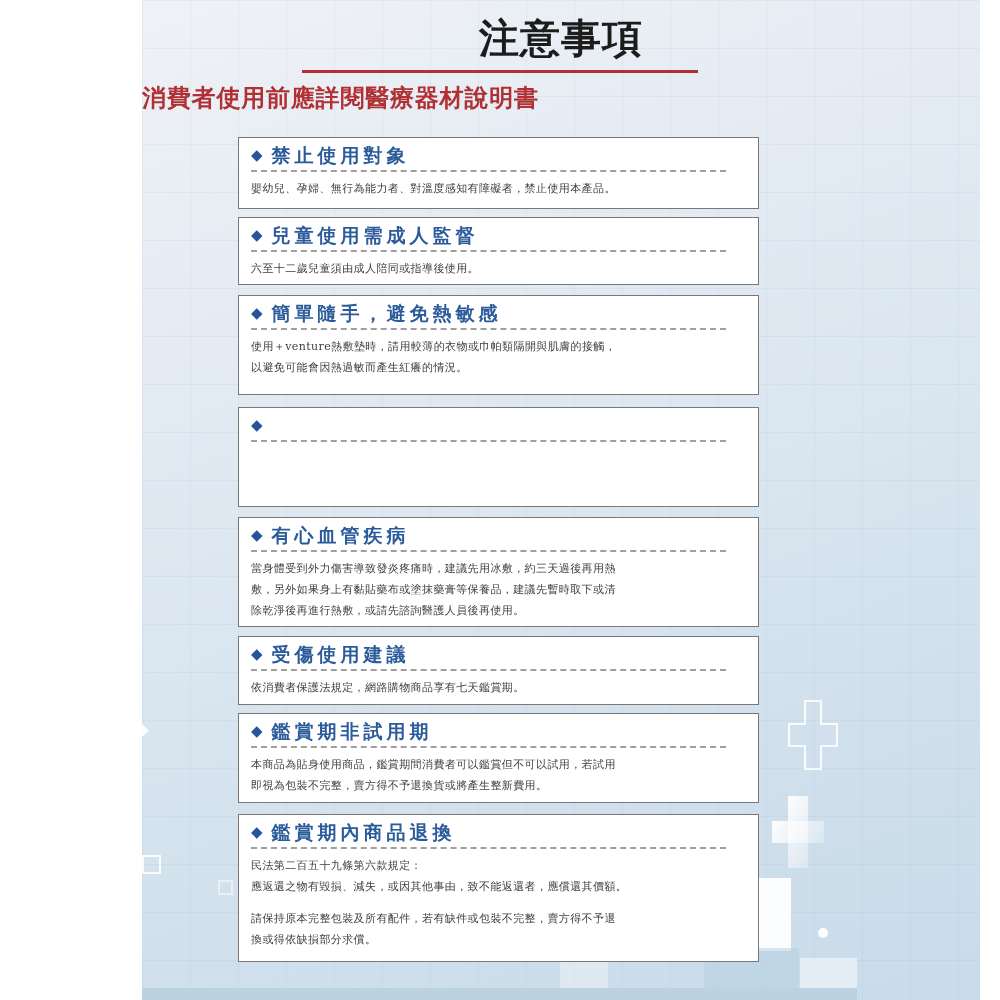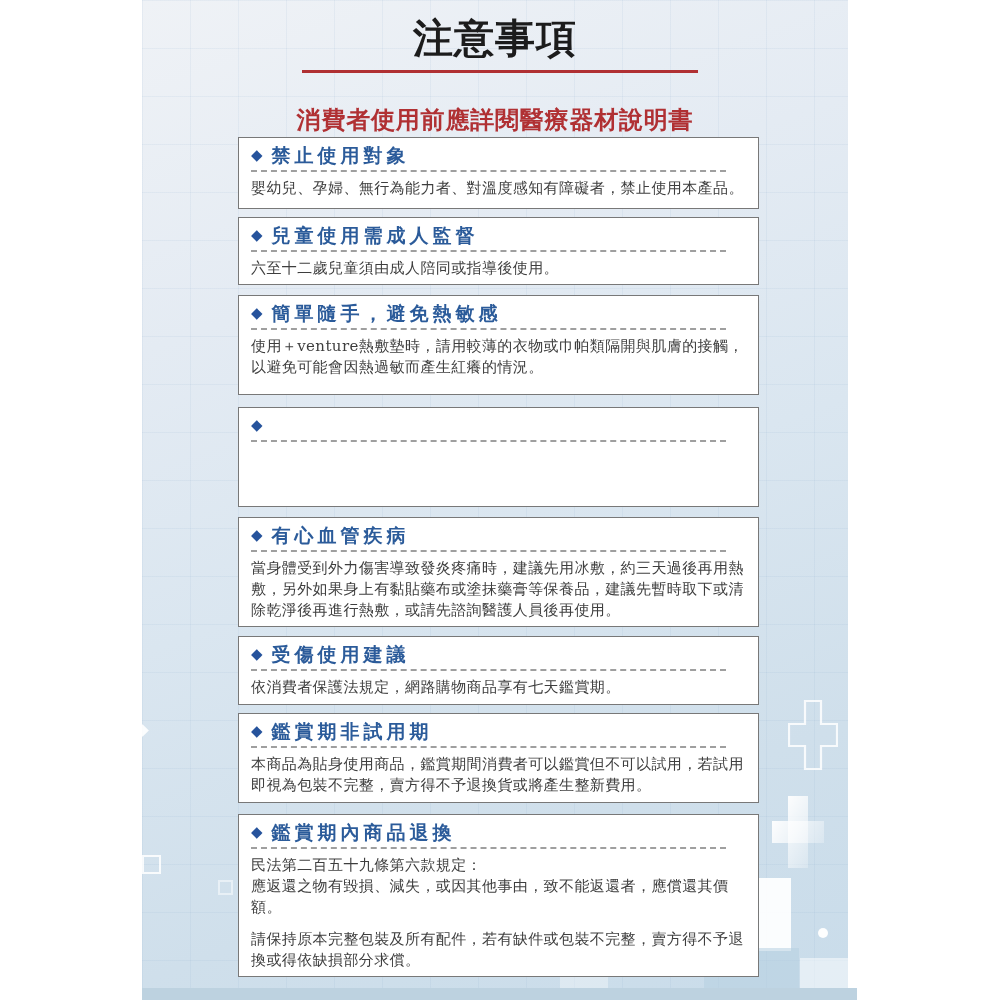--- a/index.html
+++ b/index.html
@@ -6,41 +6,41 @@
     --blue:#2b5b9a;
     --red:#b03033;
     --body:#3e3e3e;
   }
   *{margin:0;padding:0;box-sizing:border-box;}
   html,body{width:1000px;height:1000px;background:#ffffff;overflow:hidden;
     font-family:"DejaVu Serif","Liberation Serif",serif;}
 
   
   .band{
-    position:absolute;left:142px;top:0;width:706px;height:1000px;
+    position:absolute;left:142px;top:0;width:838px;height:1000px;
     background:
       repeating-linear-gradient(to right,  rgba(130,165,200,.10) 0 1px, transparent 1px 48px),
       repeating-linear-gradient(to bottom, rgba(130,165,200,.10) 0 1px, transparent 1px 48px),
       linear-gradient(160deg,#eff2f6 0%,#e4ebf3 28%,#dae6f0 52%,#cfdfeb 78%,#c9dcea 100%);
   }
 
   
   .page-title{
     position:absolute;top:14px;left:0;width:100%;
     text-align:center;font-size:40px;font-weight:600;color:#1c1c1c;
     letter-spacing:1px;line-height:48px;
   }
   .title-divider{
     position:absolute;top:70px;left:160px;width:396px;height:3px;
     background:var(--red);
   }
   .page-subtitle{
     position:absolute;top:82px;left:0;width:100%;
-    text-align:center;font-size:24px;font-weight:700;color:var(--red);
-    letter-spacing:0.8px;line-height:32px;margin-top:22px;
+    font-size:24px;font-weight:700;color:var(--red);
+    letter-spacing:0.8px;line-height:32px;
   }
 
   
   #sections{position:absolute;inset:0;}
   .notice-box{
     position:absolute;left:96px;width:521px;
     background:#ffffff;border:1.5px solid #787878;
     padding:5px 12px 5px 12px;
   }
   .notice-box:nth-child(1){top:137px;min-height:72px;}
@@ -56,21 +56,21 @@
     display:flex;align-items:center;
     color:var(--blue);font-size:19px;font-weight:700;
     letter-spacing:4px;line-height:24px;white-space:nowrap;
   }
   .diamond{font-size:15px;margin-right:9px;letter-spacing:0;color:#26539c;}
   .dash-divider{
     width:96%;height:0;border-bottom:2px dashed #9f9f9f;
     margin:3px 0 6px 0;
   }
   .box-body p{
-    font-size:15px;letter-spacing:0.4px;line-height:21px;
+    font-size:11px;letter-spacing:0.4px;line-height:21px;
     color:var(--body);font-weight:500;white-space:pre-line;
     margin:0 0 11px 0;
   }
   .box-body p:last-child{margin-bottom:0;}
 
   
   .deco{position:absolute;}
   .cross-outline{left:646px;top:700px;opacity:.85;}
   .cross-filled{left:630px;top:796px;width:52px;height:72px;}
   .cross-filled .v{position:absolute;left:16px;top:0;width:20px;height:72px;

